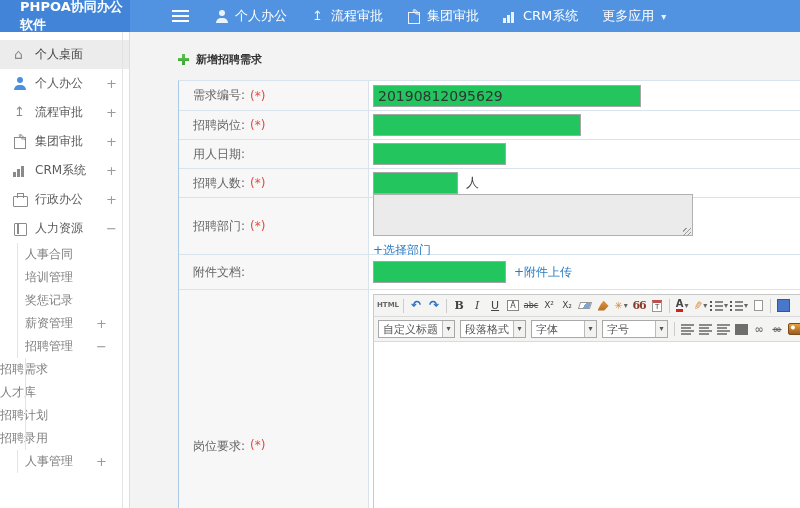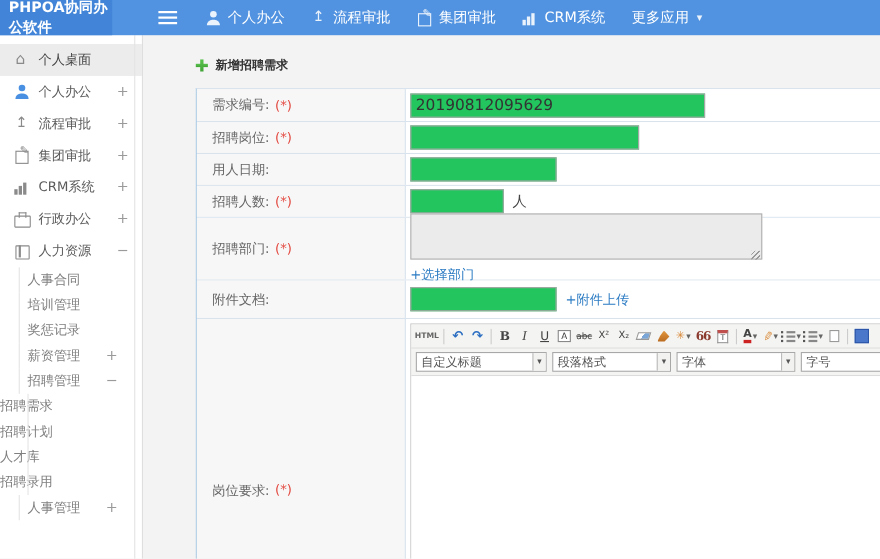--- a/index.html
+++ b/index.html
@@ -1,21 +1,21 @@
 <!DOCTYPE html>
 <html><head>
 <meta charset="utf-8">
 <style>
   * { margin:0; padding:0; box-sizing:border-box; }
   html,body { width:800px; height:508px; overflow:hidden; }
   body { font-family:"DejaVu Sans","Liberation Sans",sans-serif; background:#f3f3f3; position:relative; font-size:12px; color:#555; }
 
   
   .topbar { position:absolute; top:0; left:0; right:0; height:32px; background:#5193e0; display:flex; align-items:center; z-index:5; }
-  .logo { width:102px; height:32px; background:#4285d8; color:#fff; font-size:13px; font-weight:bold; display:flex; align-items:center; padding-left:8px; letter-spacing:0; }
+  .logo { width:130px; height:32px; background:#4285d8; color:#fff; font-size:13px; font-weight:bold; display:flex; align-items:center; padding-left:20px; letter-spacing:0; }
   .hamburger { margin-left:42px; width:17px; height:12px; background-image:linear-gradient(#fff,#fff),linear-gradient(#fff,#fff),linear-gradient(#fff,#fff); background-size:17px 2px; background-position:0 0,0 5px,0 10px; background-repeat:no-repeat; cursor:pointer; }
   .topnav { display:flex; align-items:center; margin-left:26px; }
   .nav-item { display:flex; align-items:center; color:#fff; font-size:13px; margin-right:24px; cursor:pointer; white-space:nowrap; }
   .nav-item .mi { margin-right:6px; color:#eaf2fc; }
   .nav-caret { font-size:10px; margin-left:7px; color:#eaf2fc; }
 
   
   .mi { display:inline-block; width:14px; height:13px; position:relative; flex:0 0 auto; }
   .icon-home::before { content:"⌂"; font-size:14px; line-height:13px; position:absolute; left:1px; top:0; }
   .icon-user::before { content:""; position:absolute; left:4px; top:0; width:6px; height:6px; border-radius:50%; background:currentColor; }
@@ -93,21 +93,21 @@
   .blockquote-icon .tg { color:#8b3a2e; font-weight:bold; font-family:"DejaVu Serif",serif; font-size:11px; letter-spacing:-1px; }
   .paste-text-icon .tg { border:1px solid #999; border-top:3px solid #c0504d; font-size:7px; line-height:8px; padding:0 2px; background:#fff; }
   .font-color-icon .tg { font-weight:bold; font-size:10px; border-bottom:3px solid #c22; line-height:10px; }
   .highlight-icon .tg { color:#d98b3a; transform:rotate(80deg); font-size:11px; }
   .ordered-list-icon .tg, .unordered-list-icon .tg { width:13px; height:11px;
     background-image:linear-gradient(#888,#888),linear-gradient(#888,#888),linear-gradient(#888,#888),linear-gradient(#555,#555),linear-gradient(#555,#555),linear-gradient(#555,#555);
     background-size:8px 2px,8px 2px,8px 2px,2px 2px,2px 2px,2px 2px;
     background-position:5px 1px,5px 5px,5px 9px,0 1px,0 5px,0 9px; background-repeat:no-repeat; }
   .new-page-icon .tg { width:9px; height:11px; background:#fff; border:1px solid #999; }
   .media-icon .tg { width:13px; height:13px; background:#4a77c9; border:1px solid #2d56a8; }
-  .tsel { display:inline-flex; align-items:center; height:18px; background:#fff; border:1px solid #a8a8a8; margin:0 3px 0 2px; cursor:pointer; flex:0 0 auto;gap:42px; }
+  .tsel { display:inline-flex; align-items:center; height:18px; background:#fff; border:1px solid #a8a8a8; margin:0 3px 0 2px; cursor:pointer; flex:0 0 auto; }
   .tsel-label { font-size:11px; color:#555; padding:0 4px; min-width:52px; }
   .tsel-caret { width:12px; text-align:center; font-size:8px; color:#555; border-left:1px solid #bbb; align-self:stretch; line-height:16px; background:#f2f2f0; }
   .tbars .tg { width:13px; height:11px;
     background-image:linear-gradient(#8a8a8a,#8a8a8a),linear-gradient(#8a8a8a,#8a8a8a),linear-gradient(#8a8a8a,#8a8a8a),linear-gradient(#8a8a8a,#8a8a8a);
     background-size:13px 2px,10px 2px,13px 2px,10px 2px; background-position:0 0,0 3px,0 6px,0 9px; background-repeat:no-repeat; }
   .align-justify-icon .tg { background-image:linear-gradient(#6e6e6e,#6e6e6e); background-size:13px 11px; background-position:0 0; }
   .link-icon .tg, .unlink-icon .tg { color:#777; font-weight:bold; font-size:11px; }
   .unlink-icon .tg { text-decoration:line-through; text-decoration-color:#c33; }
   .image-icon .tg, .image-upload-icon .tg { width:15px; height:12px; border-radius:2px; border:1px solid #7a4d1e;
     background-image:radial-gradient(circle at 30% 35%,#fff 1.5px,transparent 2.5px),linear-gradient(#e8a13c,#9c5a1e); }
@@ -195,24 +195,24 @@
         <span class="sb-exp">+</span>
       </div>
       <div class="sb-item lvl1">
         <span class="sb-label">招聘管理</span>
         <span class="sb-exp">−</span>
       </div>
       <div class="sb-item lvl2">
         <span class="sb-label">招聘需求</span>
       </div>
       <div class="sb-item lvl2">
+        <span class="sb-label">人才库</span>
+      </div>
+      <div class="sb-item lvl2">
         <span class="sb-label">招聘计划</span>
-      </div>
-      <div class="sb-item lvl2">
-        <span class="sb-label">人才库</span>
       </div>
       <div class="sb-item lvl2">
         <span class="sb-label">招聘录用</span>
       </div>
       <div class="sb-item lvl1">
         <span class="sb-label">人事管理</span>
         <span class="sb-exp">+</span>
       </div>
     </div>
   <div class="sb-scroll"></div>

